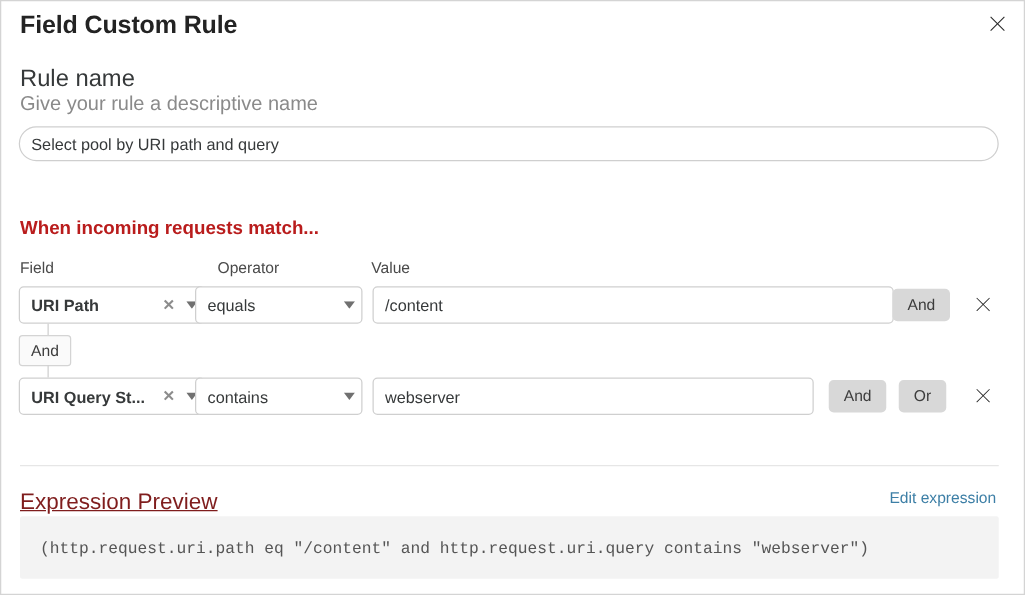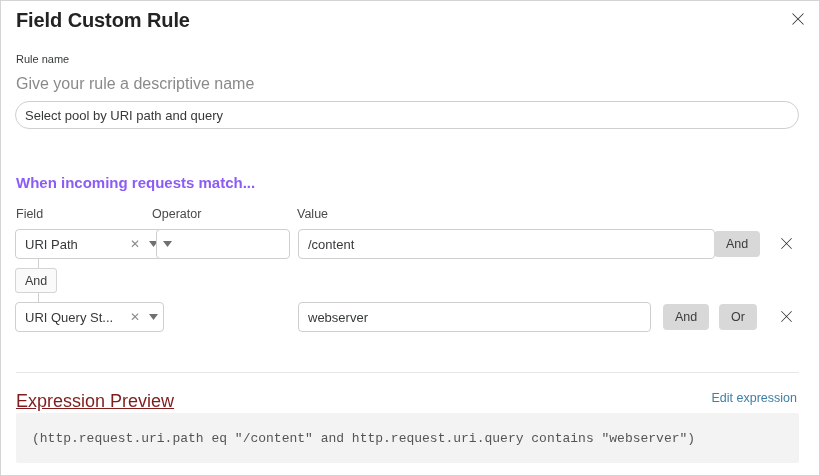--- a/index.html
+++ b/index.html
@@ -44,21 +44,21 @@
     background: none;
     border: none;
     padding: 0;
   }
   .close-btn svg { display:block; }
 
   
   .section-label {
     position: absolute;
     left: 15px;
-    font-size: 11px;
+    font-size: 19px;
     color: #36393a;
   }
   .label-rule-name { top: 52px; }
   .section-help {
     position: absolute;
     left: 15px;
     top: 74px;
     font-size: 16px;
     color: #8a8a8a;
   }
@@ -79,32 +79,32 @@
     outline: none;
   }
 
   
   .match-heading {
     position: absolute;
     left: 15px;
     top: 173px;
     font-size: 15px;
     font-weight: bold;
-    color: #8b5cf6;
+    color: #b91c1c;
   }
 
   
   .col-header {
     position: absolute;
     top: 206px;
     font-size: 12.5px;
     color: #4a4a4a;
   }
   .col-field    { left: 15px; }
-  .col-operator { left: 151px; }
+  .col-operator { left: 173px; }
   .col-value    { left: 296px; }
 
   
   .cond-row {
     position: absolute;
     left: 0;
     width: 820px;
     height: 30px;
   }
   .row-1 { top: 228px; }
@@ -116,21 +116,21 @@
     box-sizing: border-box;
     border: 1px solid #cfcfcf;
     border-radius: 4px;
     background: #fff;
     display: flex;
     align-items: center;
     cursor: pointer;
     font-size: 13px;
     color: #36393a;
   }
-  .select-field    { left: 14px; width: 149px; }
+  .select-field    { left: 14px; width: 149px; font-weight: bold; }
   .select-operator { left: 155px; width: 134px; }
 
   .select-text {
     flex: 1 1 auto;
     padding-left: 9px;
     white-space: nowrap;
     overflow: hidden;
   }
   .clear-x {
     flex: 0 0 auto;
@@ -301,20 +301,21 @@
     <div class="select-ctl select-field">
       <span class="select-text">URI Path</span>
       <span class="clear-x">✕</span>
       <span class="caret">
         <svg width="9" height="6" viewBox="0 0 9 6">
             <path d="M0 0 L9 0 L4.5 6 Z" fill="#707070"></path>
           </svg>
       </span>
     </div>
     <div class="select-ctl select-operator">
+      <span class="select-text">equals</span>
       <span class="caret">
         <svg width="9" height="6" viewBox="0 0 9 6">
             <path d="M0 0 L9 0 L4.5 6 Z" fill="#707070"></path>
           </svg>
       </span>
     </div>
     <input class="value-input value-1" type="text" value="/content" style="">
     <button class="logic-btn logic-and-1">And</button>
     <button class="row-delete">
       <svg width="13" height="13" viewBox="0 0 13 13" aria-hidden="true">
@@ -324,20 +325,28 @@
   </div>
 
   <div class="connector-line line-top"></div>
   <div class="connector-badge">And</div>
   <div class="connector-line line-bottom"></div>
 
   <div class="cond-row row-2">
     <div class="select-ctl select-field">
       <span class="select-text">URI Query St...</span>
       <span class="clear-x">✕</span>
+      <span class="caret">
+        <svg width="9" height="6" viewBox="0 0 9 6">
+            <path d="M0 0 L9 0 L4.5 6 Z" fill="#707070"></path>
+          </svg>
+      </span>
+    </div>
+    <div class="select-ctl select-operator">
+      <span class="select-text">contains</span>
       <span class="caret">
         <svg width="9" height="6" viewBox="0 0 9 6">
             <path d="M0 0 L9 0 L4.5 6 Z" fill="#707070"></path>
           </svg>
       </span>
     </div>
     <input class="value-input value-2" type="text" value="webserver" style="">
     <button class="logic-btn logic-and-2">And</button>
     <button class="logic-btn logic-or-2">Or</button>
     <button class="row-delete">

